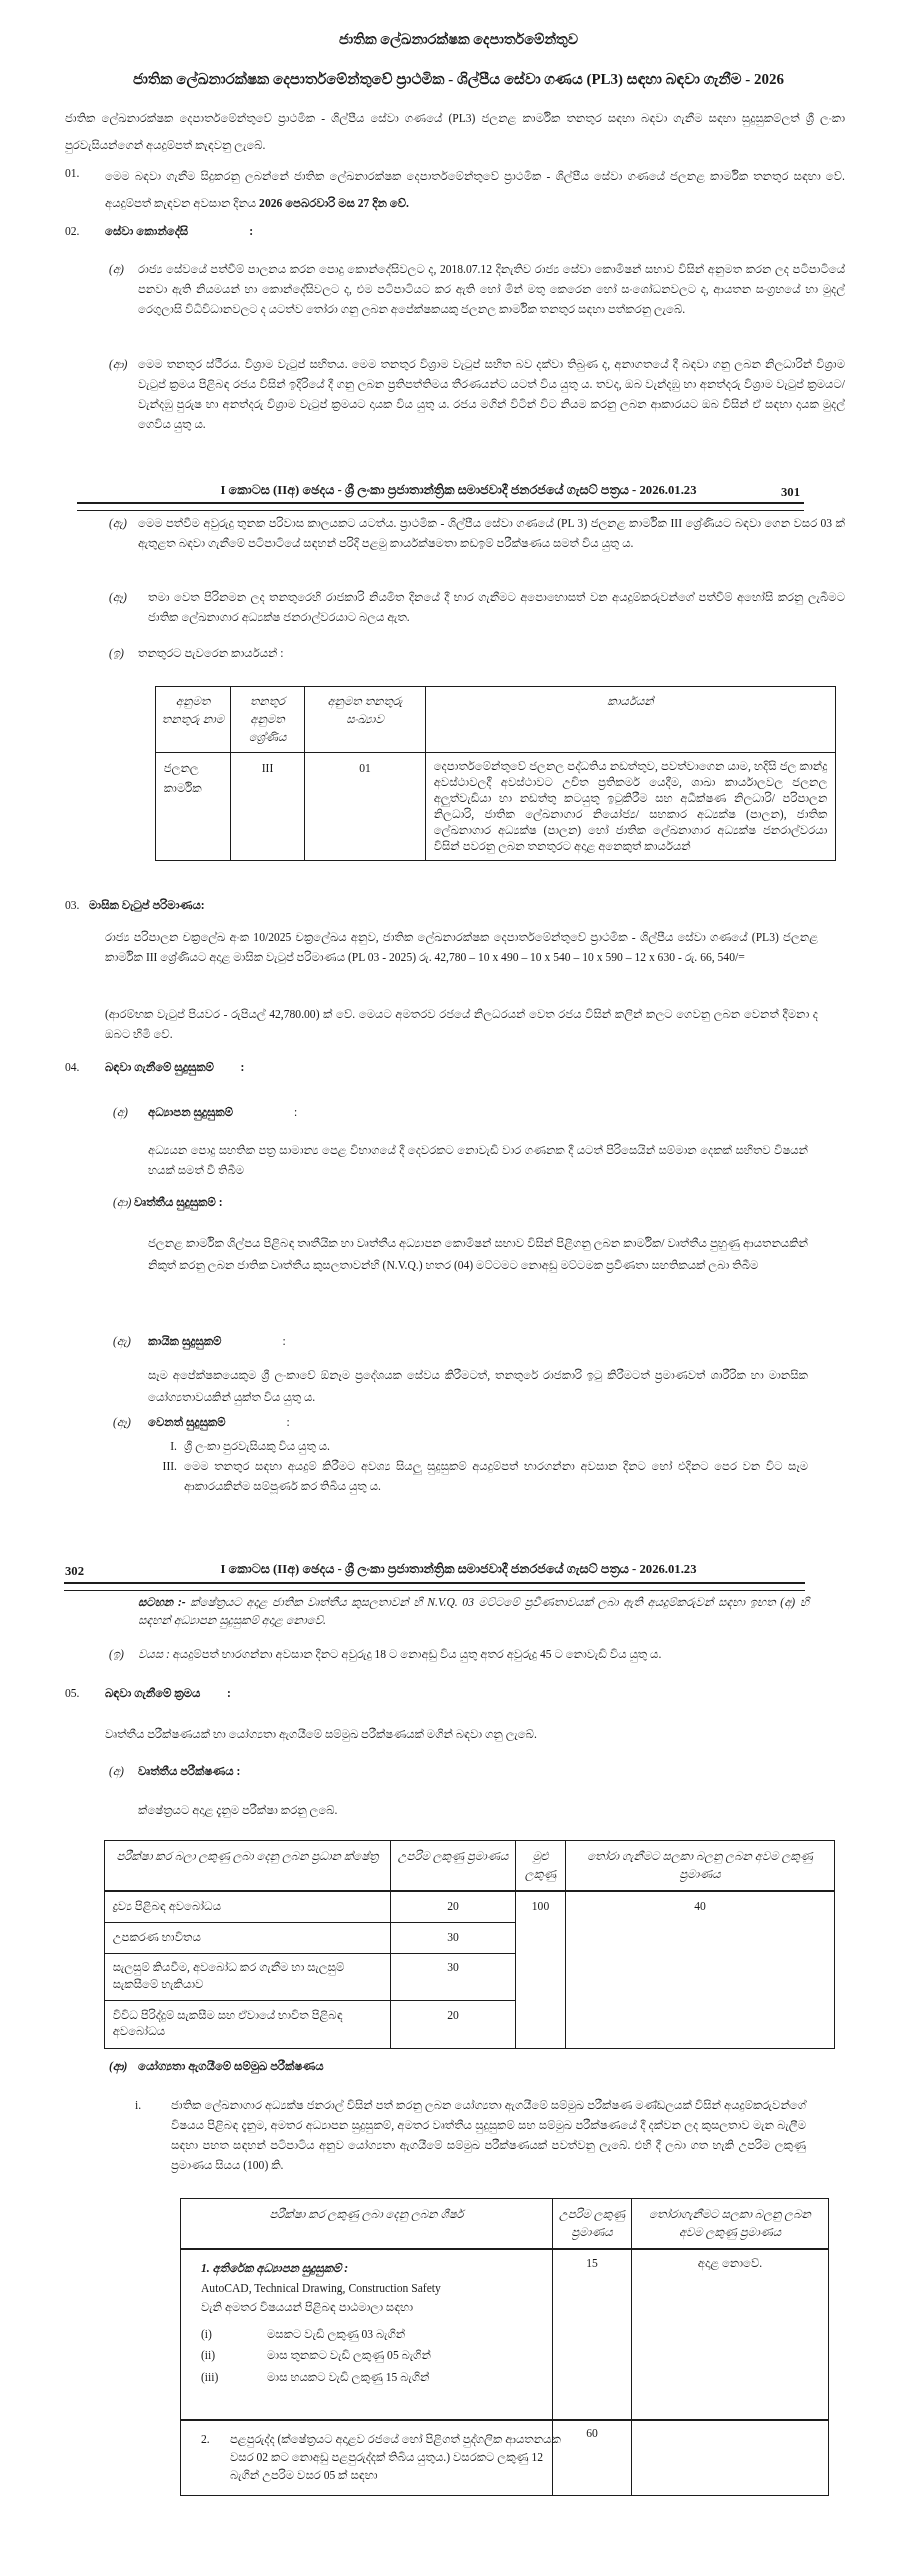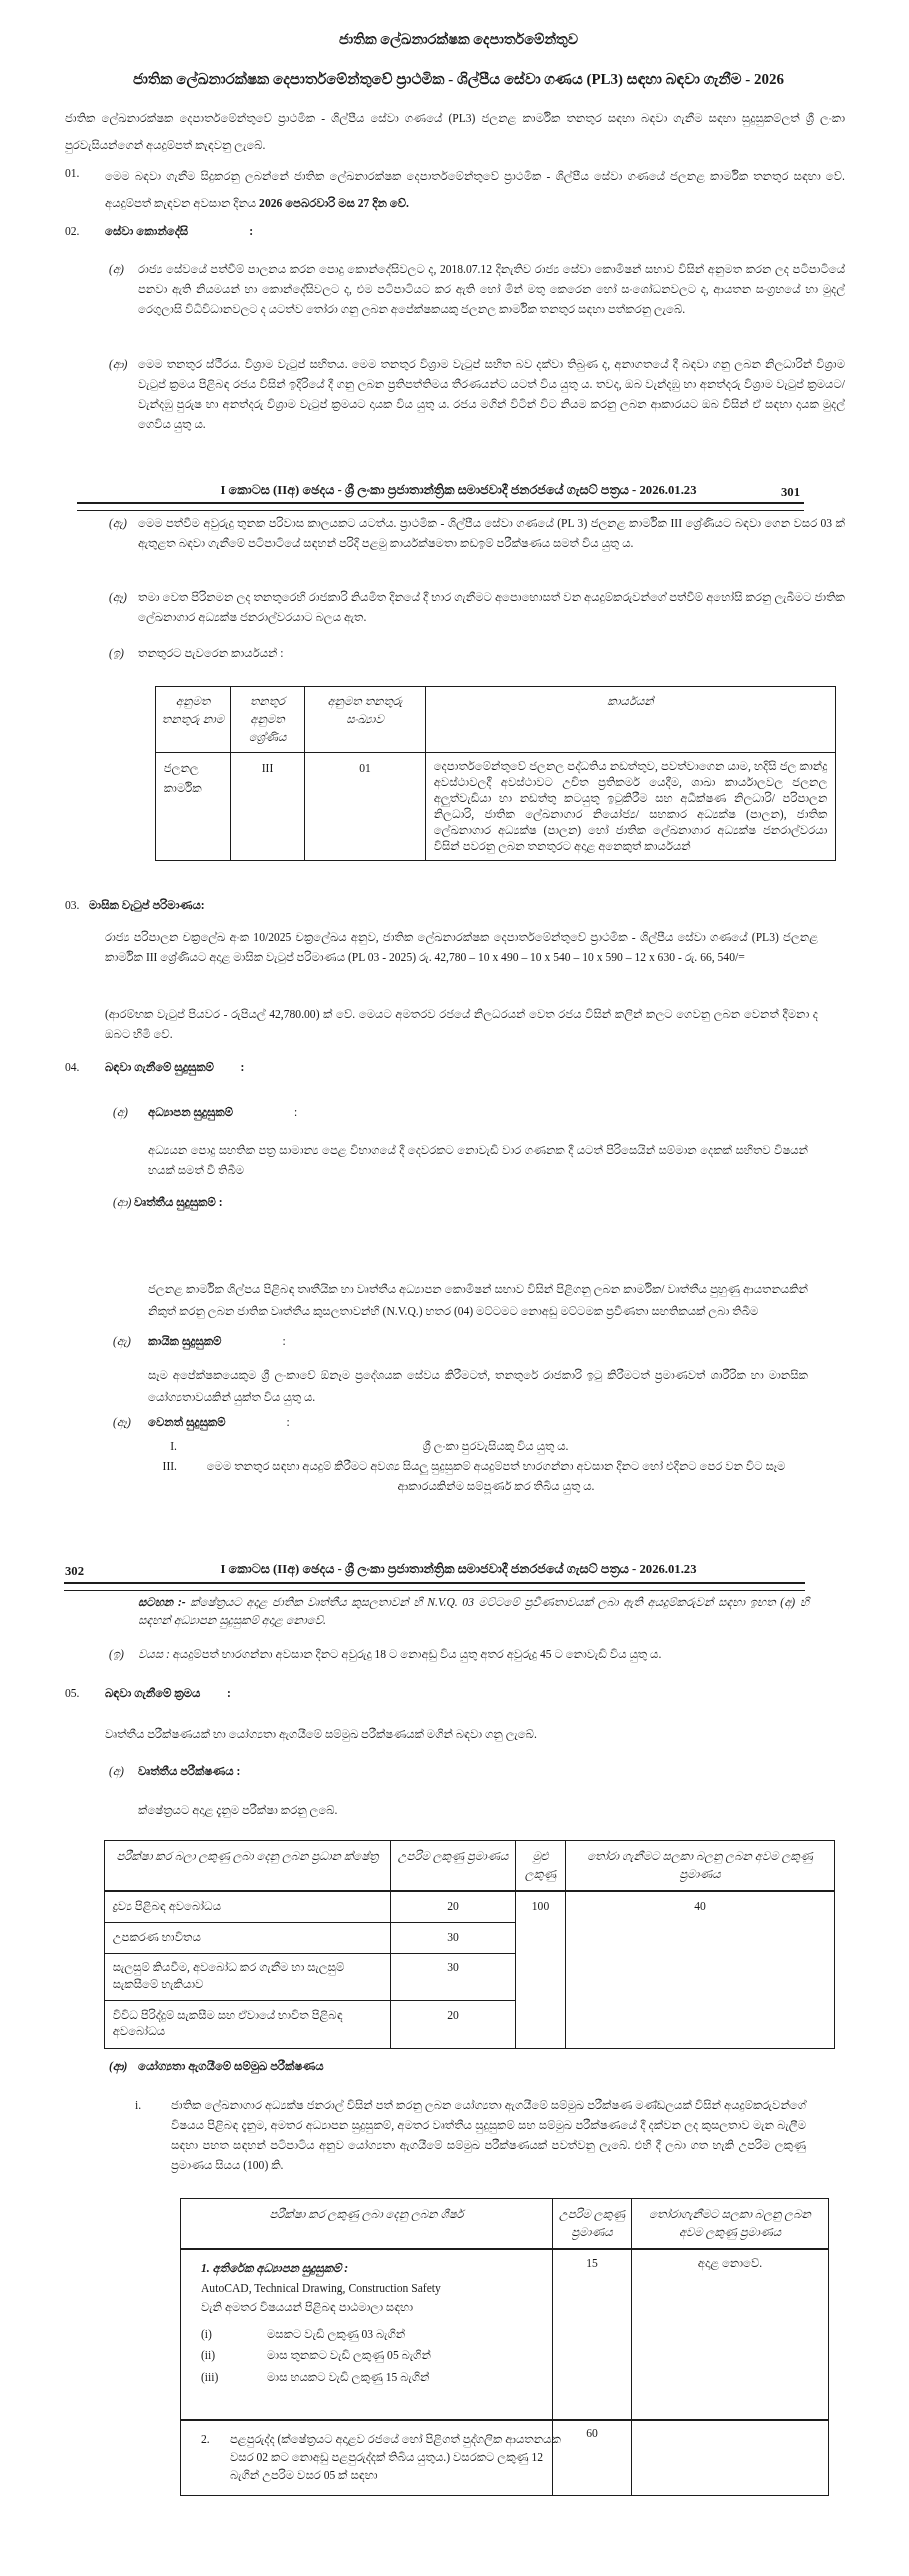--- a/index.html
+++ b/index.html
@@ -39,21 +39,21 @@
   .iview .cell1{padding:10px 11px 10px 20px;}
   .it-title{font-weight:700;font-style:italic;margin-bottom:2px;}
   .it-en{margin-bottom:1.1px;}
   .it-si{margin-bottom:8.8px;}
   .sub{position:relative;padding-left:66px;margin-top:3.3px;}
   .sub .n{position:absolute;left:0;top:0;}
   .r2{position:relative;padding-left:29px;width:337px;}
   .r2 .n{position:absolute;left:0;top:0;}
   .roman-item{position:relative;margin-bottom:0;}
   .roman-item .rn{position:absolute;left:0;top:0;width:22px;text-align:right;}
-  .roman-item .rt{display:block;margin-left:29px;text-align:center;}
+  .roman-item .rt{display:block;margin-left:29px;}
 </style>
 </head>
 <body>
 
 <div class="sheet">
 
   <div class="abs ctrw b t-dept" style="top:29px">ජාතික ලේඛනාරක්ෂක දෙපාර්තමේන්තුව</div>
   <div class="abs ctrw b t-notice" style="top:69px">ජාතික ලේඛනාරක්ෂක දෙපාර්තමේන්තුවේ ප්‍රාථමික - ශිල්පීය සේවා ගණය (PL3) සඳහා බඳවා ගැනීම - 2026</div>
   <div class="abs j lh48" style="top:106px;left:65px;width:780px">ජාතික ලේඛනාරක්ෂක දෙපාර්තමේන්තුවේ ප්‍රාථමික - ශිල්පීය සේවා ගණයේ (PL3) ජලනළ කාර්මික තනතුර සඳහා බඳවා ගැනීම සඳහා සුදුසුකම්ලත් ශ්‍රී ලංකා පුරවැසියන්ගෙන් අයදුම්පත් කැඳවනු ලැබේ.</div>
 
@@ -81,21 +81,21 @@
   <div class="abs pagenum" style="top:482px;right:109px">301</div>
   <div class="abs rule" style="top:502px;left:77px;width:727px"></div>
 
   <div class="blk" style="top:514px;left:109px;width:736px">
     <span class="lbl">(ඇ)</span>
     <div class="bod j" style="margin-left:29px">මෙම පත්වීම අවුරුදු තුනක පරිවාස කාලයකට යටත්ය. ප්‍රාථමික - ශිල්පීය සේවා ගණයේ (PL 3) ජලනළ කාර්මික III ශ්‍රේණියට බඳවා ගෙන වසර 03 ක් ඇතුළත බඳවා ගැනීමේ පටිපාටියේ සඳහන් පරිදි පළමු කාර්යක්ෂමතා කඩඉම් පරීක්ෂණය සමත් විය යුතු ය.</div>
   </div>
 
   <div class="blk" style="top:588px;left:109px;width:736px">
     <span class="lbl">(ඈ)</span>
-    <div class="bod j" style="margin-left:29px">තමා වෙත පිරිනමන ලද තනතුරෙහි රාජකාරි නියමිත දිනයේ දී භාර ගැනීමට අපොහොසත් වන අයදුම්කරුවන්ගේ පත්වීම් අහෝසි කරනු ලැබීමට ජාතික ලේඛනාගාර අධ්‍යක්ෂ ජනරාල්වරයාට බලය ඇත.</div>
+    <div class="bod j" style="margin-left:39px">තමා වෙත පිරිනමන ලද තනතුරෙහි රාජකාරි නියමිත දිනයේ දී භාර ගැනීමට අපොහොසත් වන අයදුම්කරුවන්ගේ පත්වීම් අහෝසි කරනු ලැබීමට ජාතික ලේඛනාගාර අධ්‍යක්ෂ ජනරාල්වරයාට බලය ඇත.</div>
   </div>
 
   <div class="blk" style="top:644px;left:109px;width:736px">
     <span class="lbl">(ඉ)</span>
     <div class="bod" style="margin-left:29px">තනතුරට පැවරෙන කාර්යයන් :</div>
   </div>
 
   <table class="tbl duties" style="top:686px;left:155px;width:681px">
     <colgroup>
         <col style="width:75px">
@@ -136,21 +136,21 @@
   <div class="blk" style="top:1103px;left:113px;width:693px">
     <span class="lbl">(අ)</span>
     <div class="bod" style="margin-left:35px"><span class="b">අධ්‍යාපන සුදුසුකම්</span><span class="colon-far">:</span></div>
   </div>
   <div class="abs j" style="top:1141px;left:148px;width:660px">අධ්‍යයන පොදු සහතික පත්‍ර සාමාන්‍ය පෙළ විභාගයේ දී දෙවරකට නොවැඩි වාර ගණනක දී යටත් පිරිසෙයින් සම්මාන දෙකක් සහිතව විෂයන් හයක් සමත් වී තිබීම</div>
 
   <div class="blk" style="top:1193px;left:113px;width:693px">
     <span class="lbl">(ආ)</span>
     <div class="bod b" style="margin-left:21px">වෘත්තීය සුදුසුකම් :</div>
   </div>
-  <div class="abs j" style="top:1279px;left:148px;width:660px;line-height:22px">ජලනළ කාර්මික ශිල්පය පිළිබඳ තෘතීයික හා වෘත්තීය අධ්‍යාපන කොමිෂන් සභාව විසින් පිළිගනු ලබන කාර්මික/ වෘත්තීය පුහුණු ආයතනයකින් නිකුත් කරනු ලබන ජාතික වෘත්තීය කුසලතාවන්හි (N.V.Q.) හතර (04) මට්ටමට නොඅඩු මට්ටමක ප්‍රවීණතා සහතිකයක් ලබා තිබීම</div>
+  <div class="abs j" style="top:1233px;left:148px;width:660px;line-height:22px">ජලනළ කාර්මික ශිල්පය පිළිබඳ තෘතීයික හා වෘත්තීය අධ්‍යාපන කොමිෂන් සභාව විසින් පිළිගනු ලබන කාර්මික/ වෘත්තීය පුහුණු ආයතනයකින් නිකුත් කරනු ලබන ජාතික වෘත්තීය කුසලතාවන්හි (N.V.Q.) හතර (04) මට්ටමට නොඅඩු මට්ටමක ප්‍රවීණතා සහතිකයක් ලබා තිබීම</div>
 
   <div class="blk" style="top:1332px;left:113px;width:693px">
     <span class="lbl">(ඇ)</span>
     <div class="bod" style="margin-left:35px"><span class="b">කායික සුදුසුකම්</span><span class="colon-far">:</span></div>
   </div>
   <div class="abs j" style="top:1365px;left:148px;width:660px;line-height:22px">සෑම අපේක්ෂකයෙකුම ශ්‍රී ලංකාවේ ඕනෑම ප්‍රදේශයක සේවය කිරීමටත්, තනතුරේ රාජකාරි ඉටු කිරීමටත් ප්‍රමාණවත් ශාරීරික හා මානසික යෝග්‍යතාවයකින් යුක්ත විය යුතු ය.</div>
 
   <div class="blk" style="top:1413px;left:113px;width:693px">
     <span class="lbl">(ඈ)</span>
     <div class="bod" style="margin-left:35px"><span class="b">වෙනත් සුදුසුකම්</span><span class="colon-far">:</span></div>

